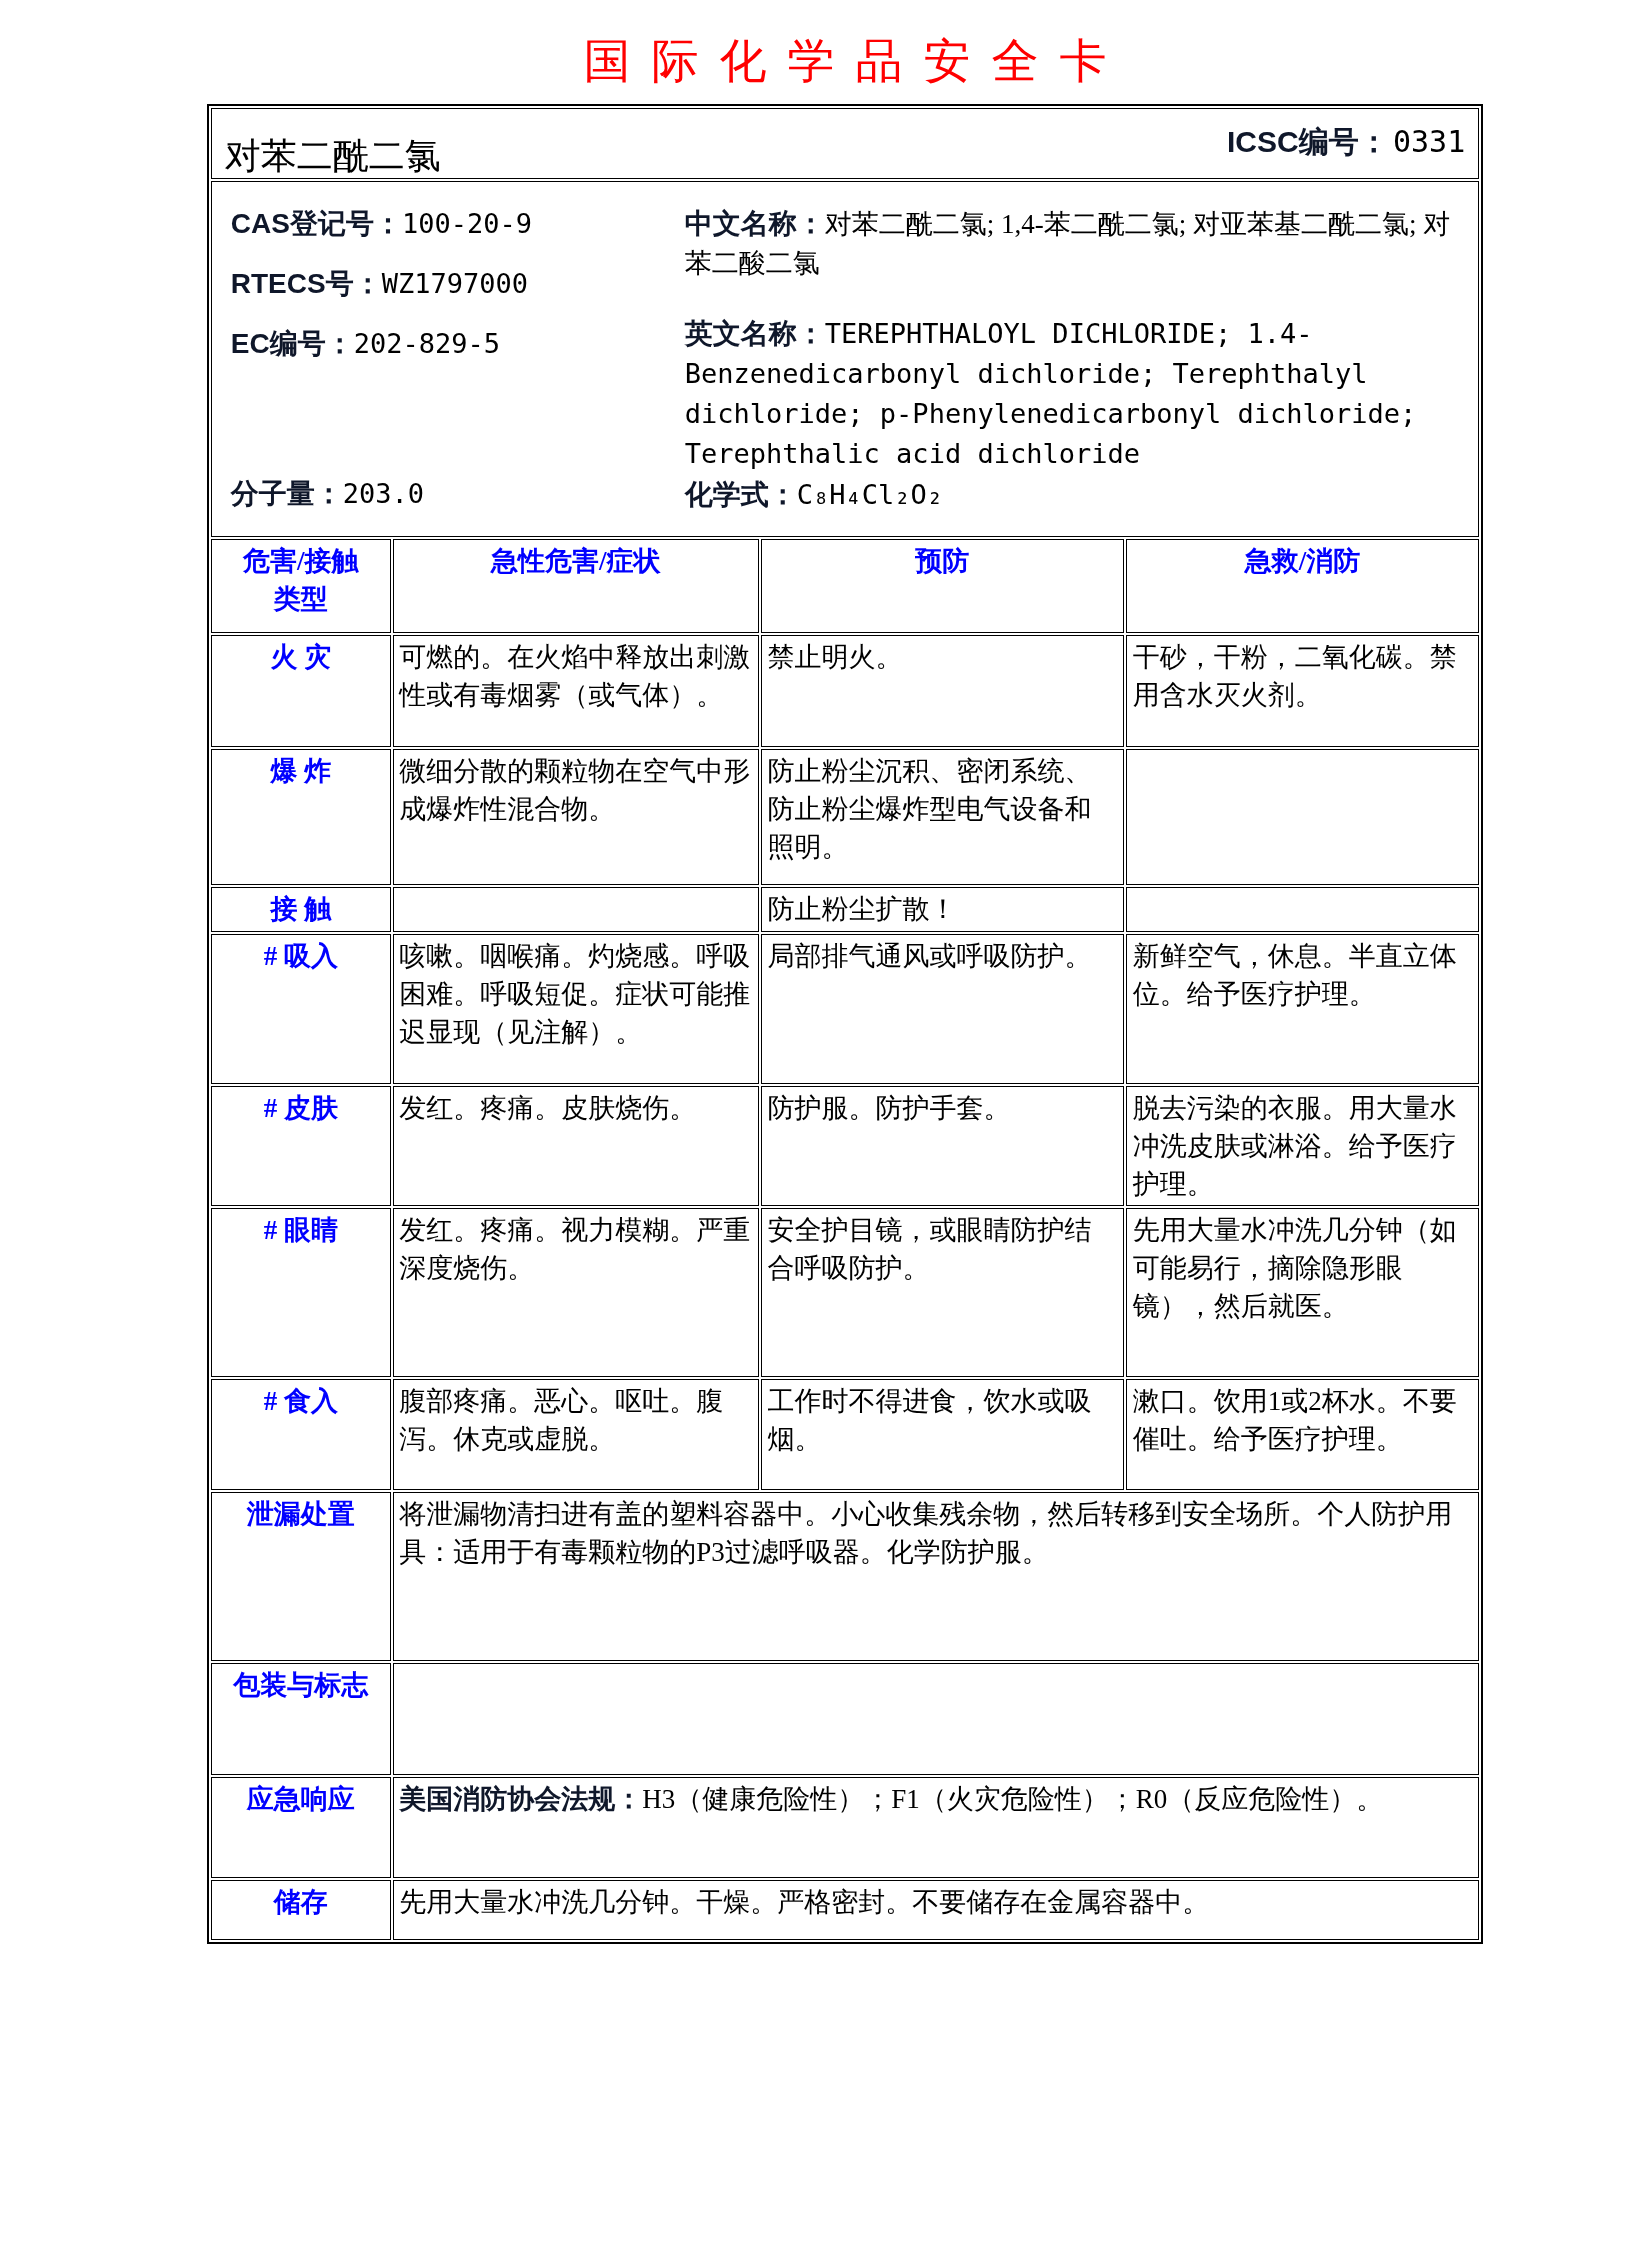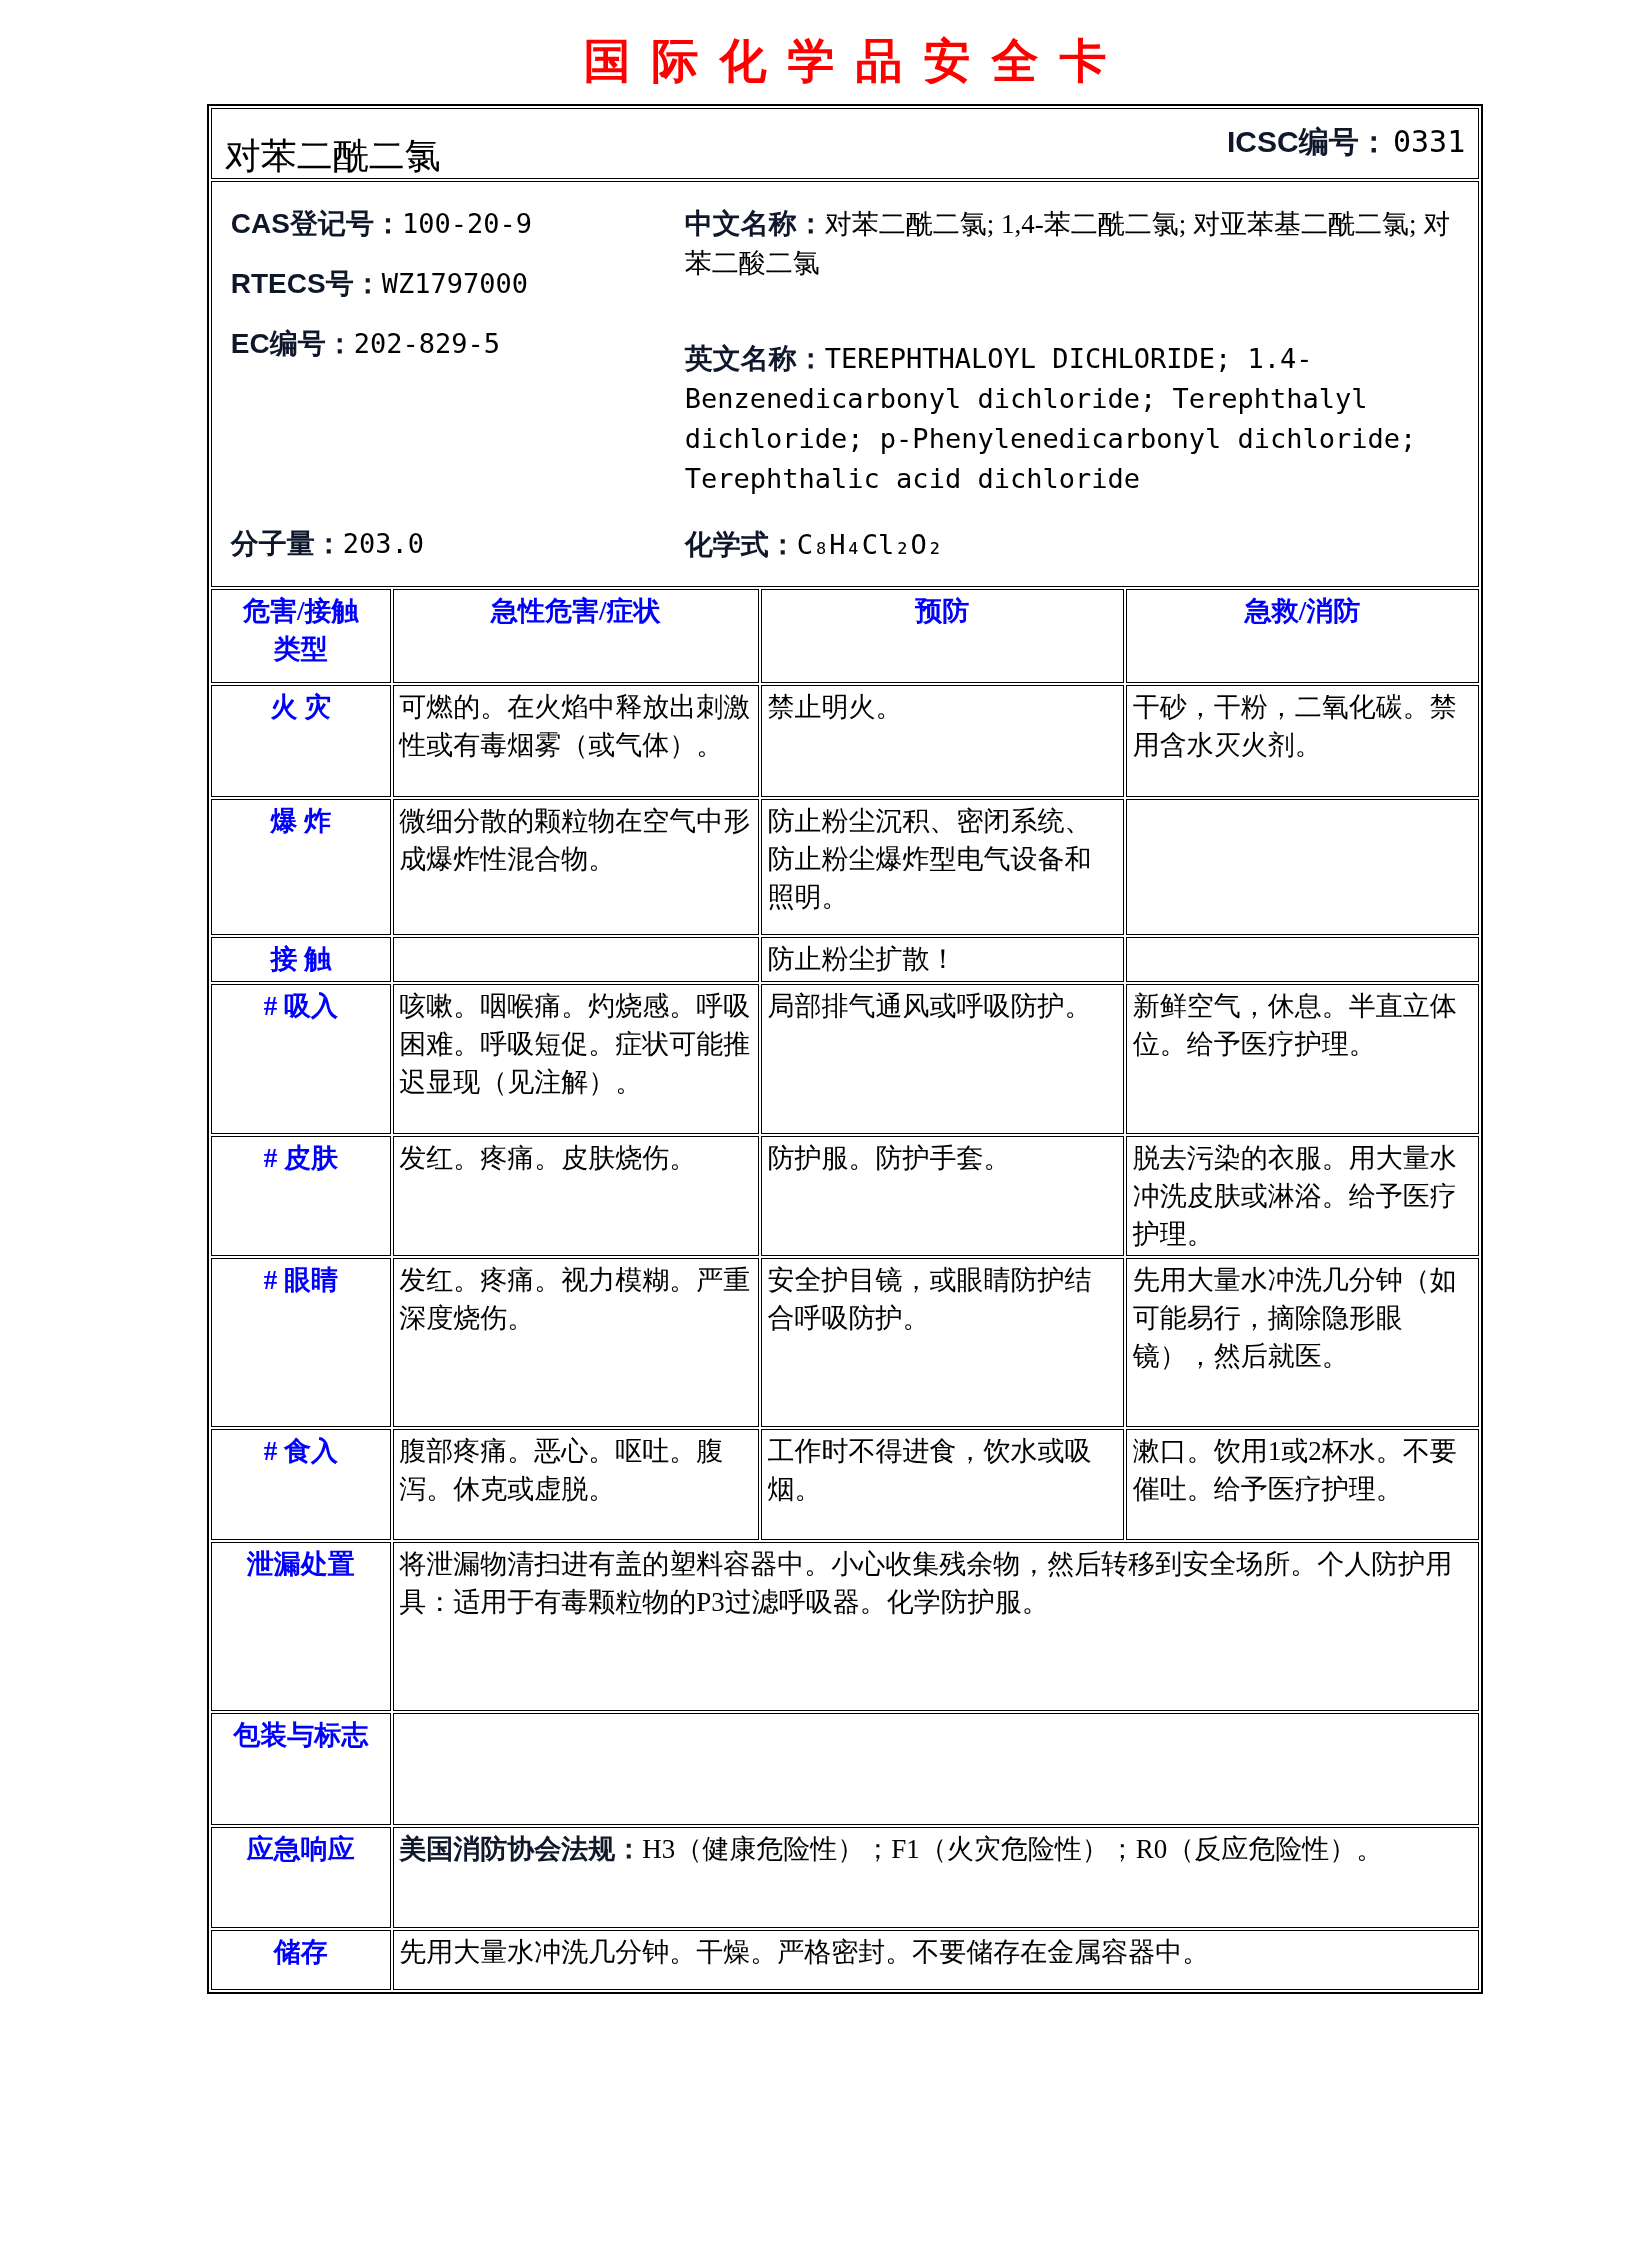--- a/index.html
+++ b/index.html
@@ -4,21 +4,21 @@
 <style>
   html, body { margin:0; padding:0; background:#ffffff; }
   body {
     width:1642px; height:2261px; position:relative; overflow:hidden;
     font-family:"Liberation Serif", serif; color:#000;
   }
   .page-title {
     margin:30px 0 11.3px 207px; width:1276px;
     text-align:center;
     font-family:"Liberation Serif", serif;
-    font-weight:bold; font-size:47px; letter-spacing:21px; text-indent:21px;
+    font-weight:normal; font-size:47px; letter-spacing:21px; text-indent:21px;
     color:#FF0000; white-space:nowrap;
   }
   table.card {
     margin-left:207px; width:1276px; table-layout:fixed;
     border:2.1px solid #000; border-collapse:separate; border-spacing:2.8px;
     background:#fff;
   }
   table.card td {
     border:1.4px solid #000;
     padding:2.1px 5.7px;
@@ -47,21 +47,21 @@
   
   .name-flex { display:flex; justify-content:space-between; align-items:center; height:100%; padding:0 12.8px; }
   .name-flex .chem { font-size:36px;margin-top:28px; }
   .name-flex .icsc-num { font-size:30px; margin-left:4.3px; }
   .name-flex .lbl { font-size:30px; }
   
   .ids-flex { display:flex; height:100%; padding:5.7px 2.8px 4.3px 2.8px; box-sizing:border-box; }
   .ids-left { width:454px; display:flex; flex-direction:column; }
   .ids-left .id-item { margin-bottom:20px; }
   .ids-left .mw-item { margin-top:auto; margin-bottom:1.4px; }
-  .ids-right { flex:1; display:flex; flex-direction:column;gap:25px; }
+  .ids-right { flex:1; display:flex; flex-direction:column; }
   .ids-right .en-para { margin-top:31px; }
   .ids-right .formula-para { margin-top:1.4px; }
   .ids-flex .lbl { font-size:28px; }
   .ids-flex { font-size:27px; line-height:39px; }
   
   td.wide-cell { line-height:55px; padding:5.7px 7px; }
   td.storage-cell { line-height:43px; vertical-align:middle; }
   td.empty-cell { background:#fff; }
 </style>
 </head>

